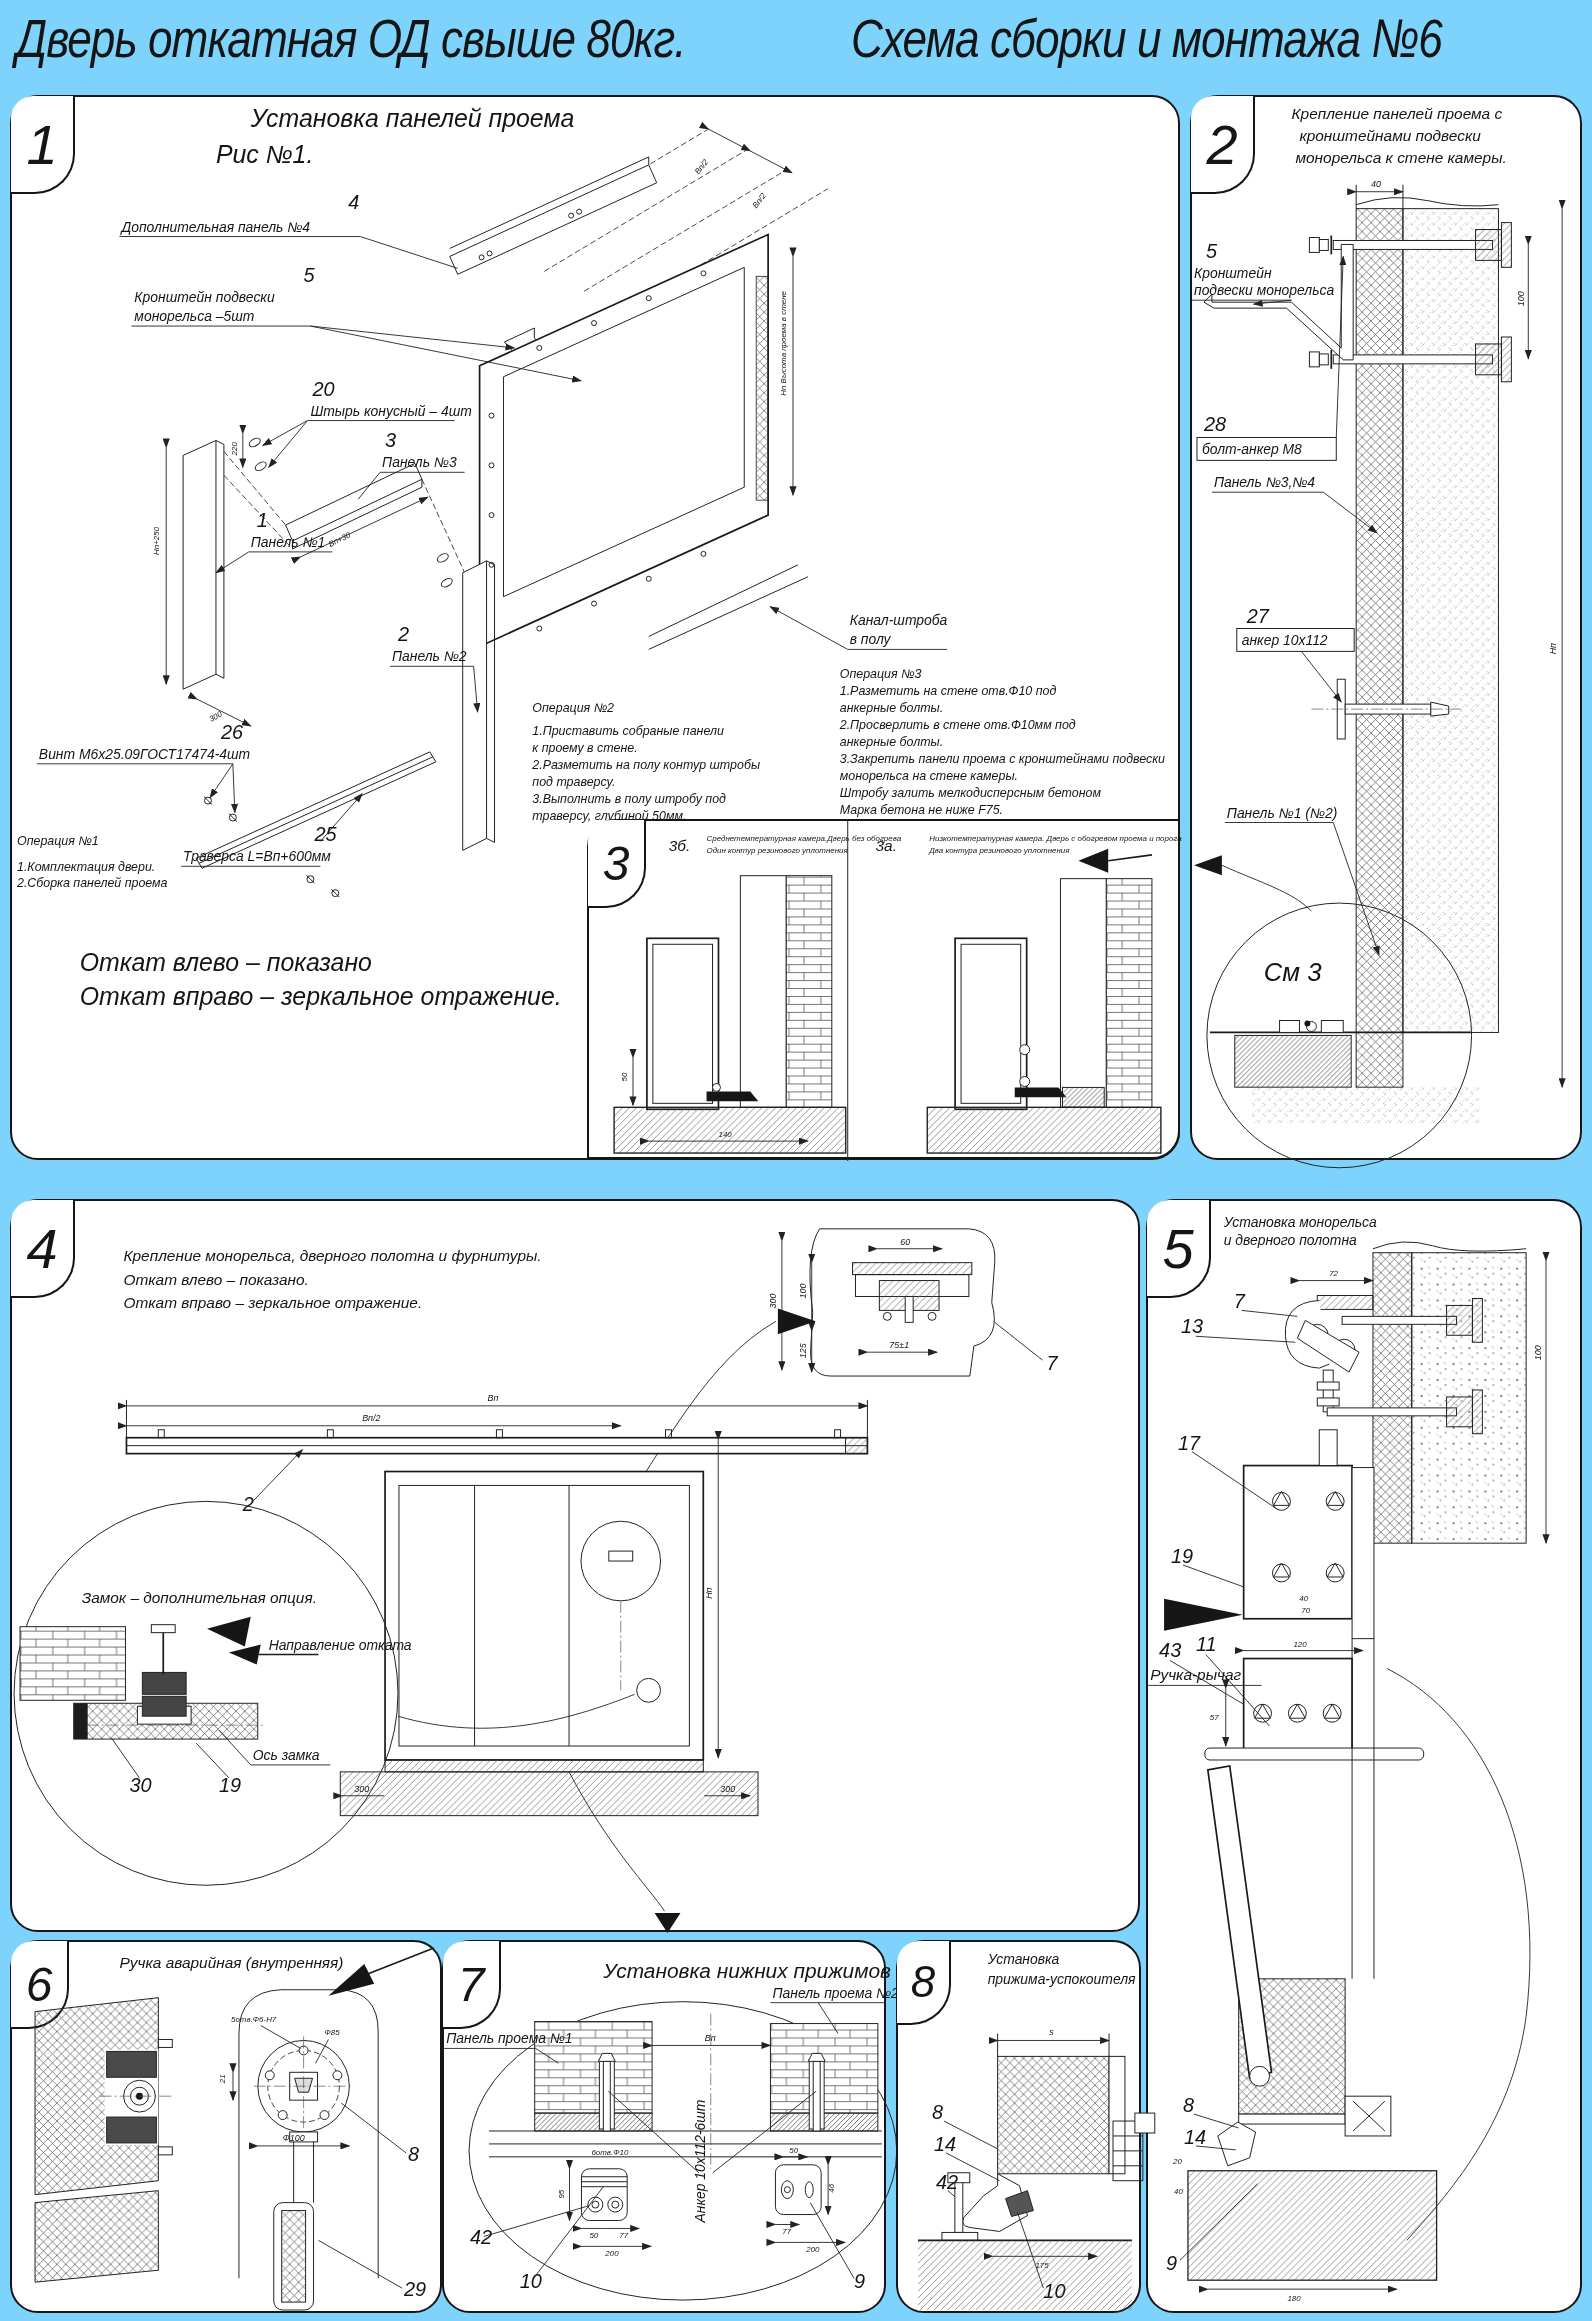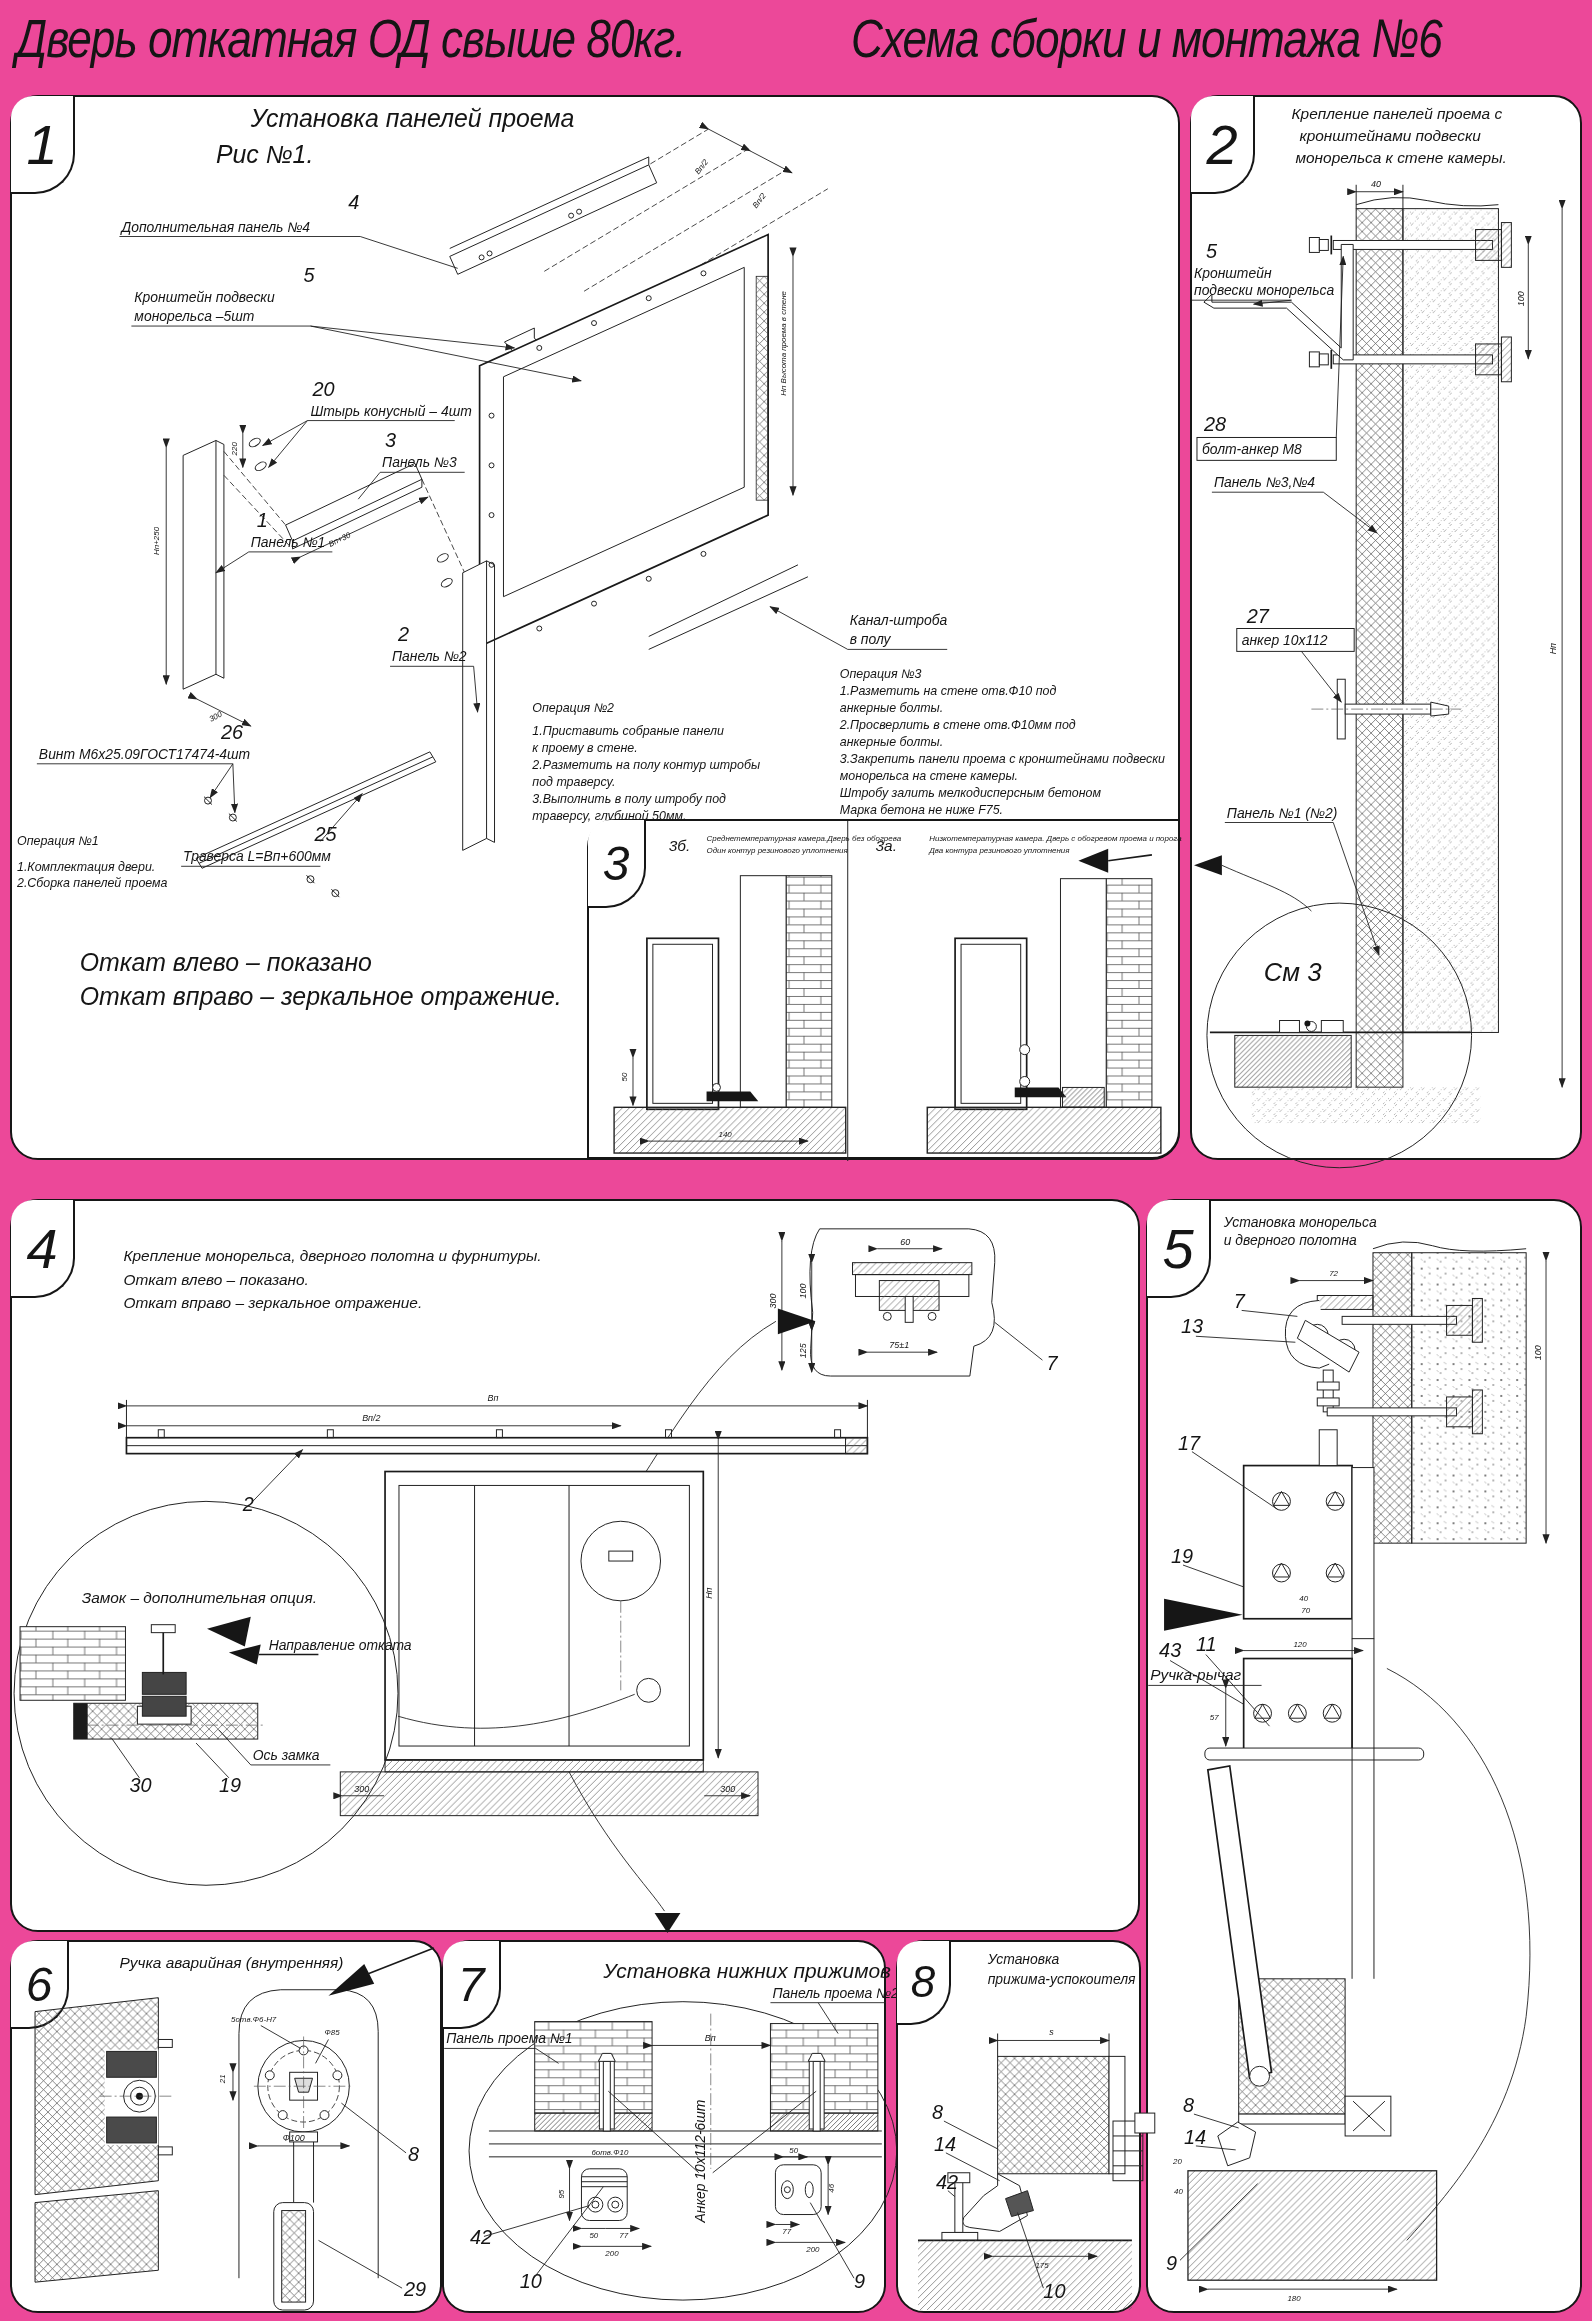--- a/index.html
+++ b/index.html
@@ -1,16 +1,16 @@
 <!DOCTYPE html>
 <html><head>
 <meta charset="utf-8">
 <style>
   html,body{margin:0;padding:0;background:#e8e8e8}
-  .sheet{position:relative;width:1592px;height:2321px;background:#ec4899;overflow:hidden;
+  .sheet{position:relative;width:1592px;height:2321px;background:#7dd3fc;overflow:hidden;
          font-family:"Liberation Sans",sans-serif;font-style:italic;color:#151515}
   .hdr{position:absolute;top:6px;font-size:46px;letter-spacing:-1px;white-space:nowrap;transform:scale(.96,1.18);transform-origin:left top;font-weight:500}
   .panel{position:absolute;border:2.5px solid #161616;border-radius:28px;background:#fff;box-sizing:border-box}
   .badge{position:absolute;top:-1px;left:-1px;border-right:2.5px solid #161616;border-bottom:2.5px solid #161616;
          border-radius:22px 0 40px 0;display:flex;align-items:center;justify-content:center;
          width:62px;height:96px;font-size:56px;background:#fff}
   .badge.sm{width:56px;height:86px;font-size:48px}
   svg{position:absolute;left:0;top:0;overflow:visible}
   svg text{font-family:"Liberation Sans",sans-serif;font-style:italic;fill:#151515}
   .s{stroke:#222;fill:none;stroke-width:1}

